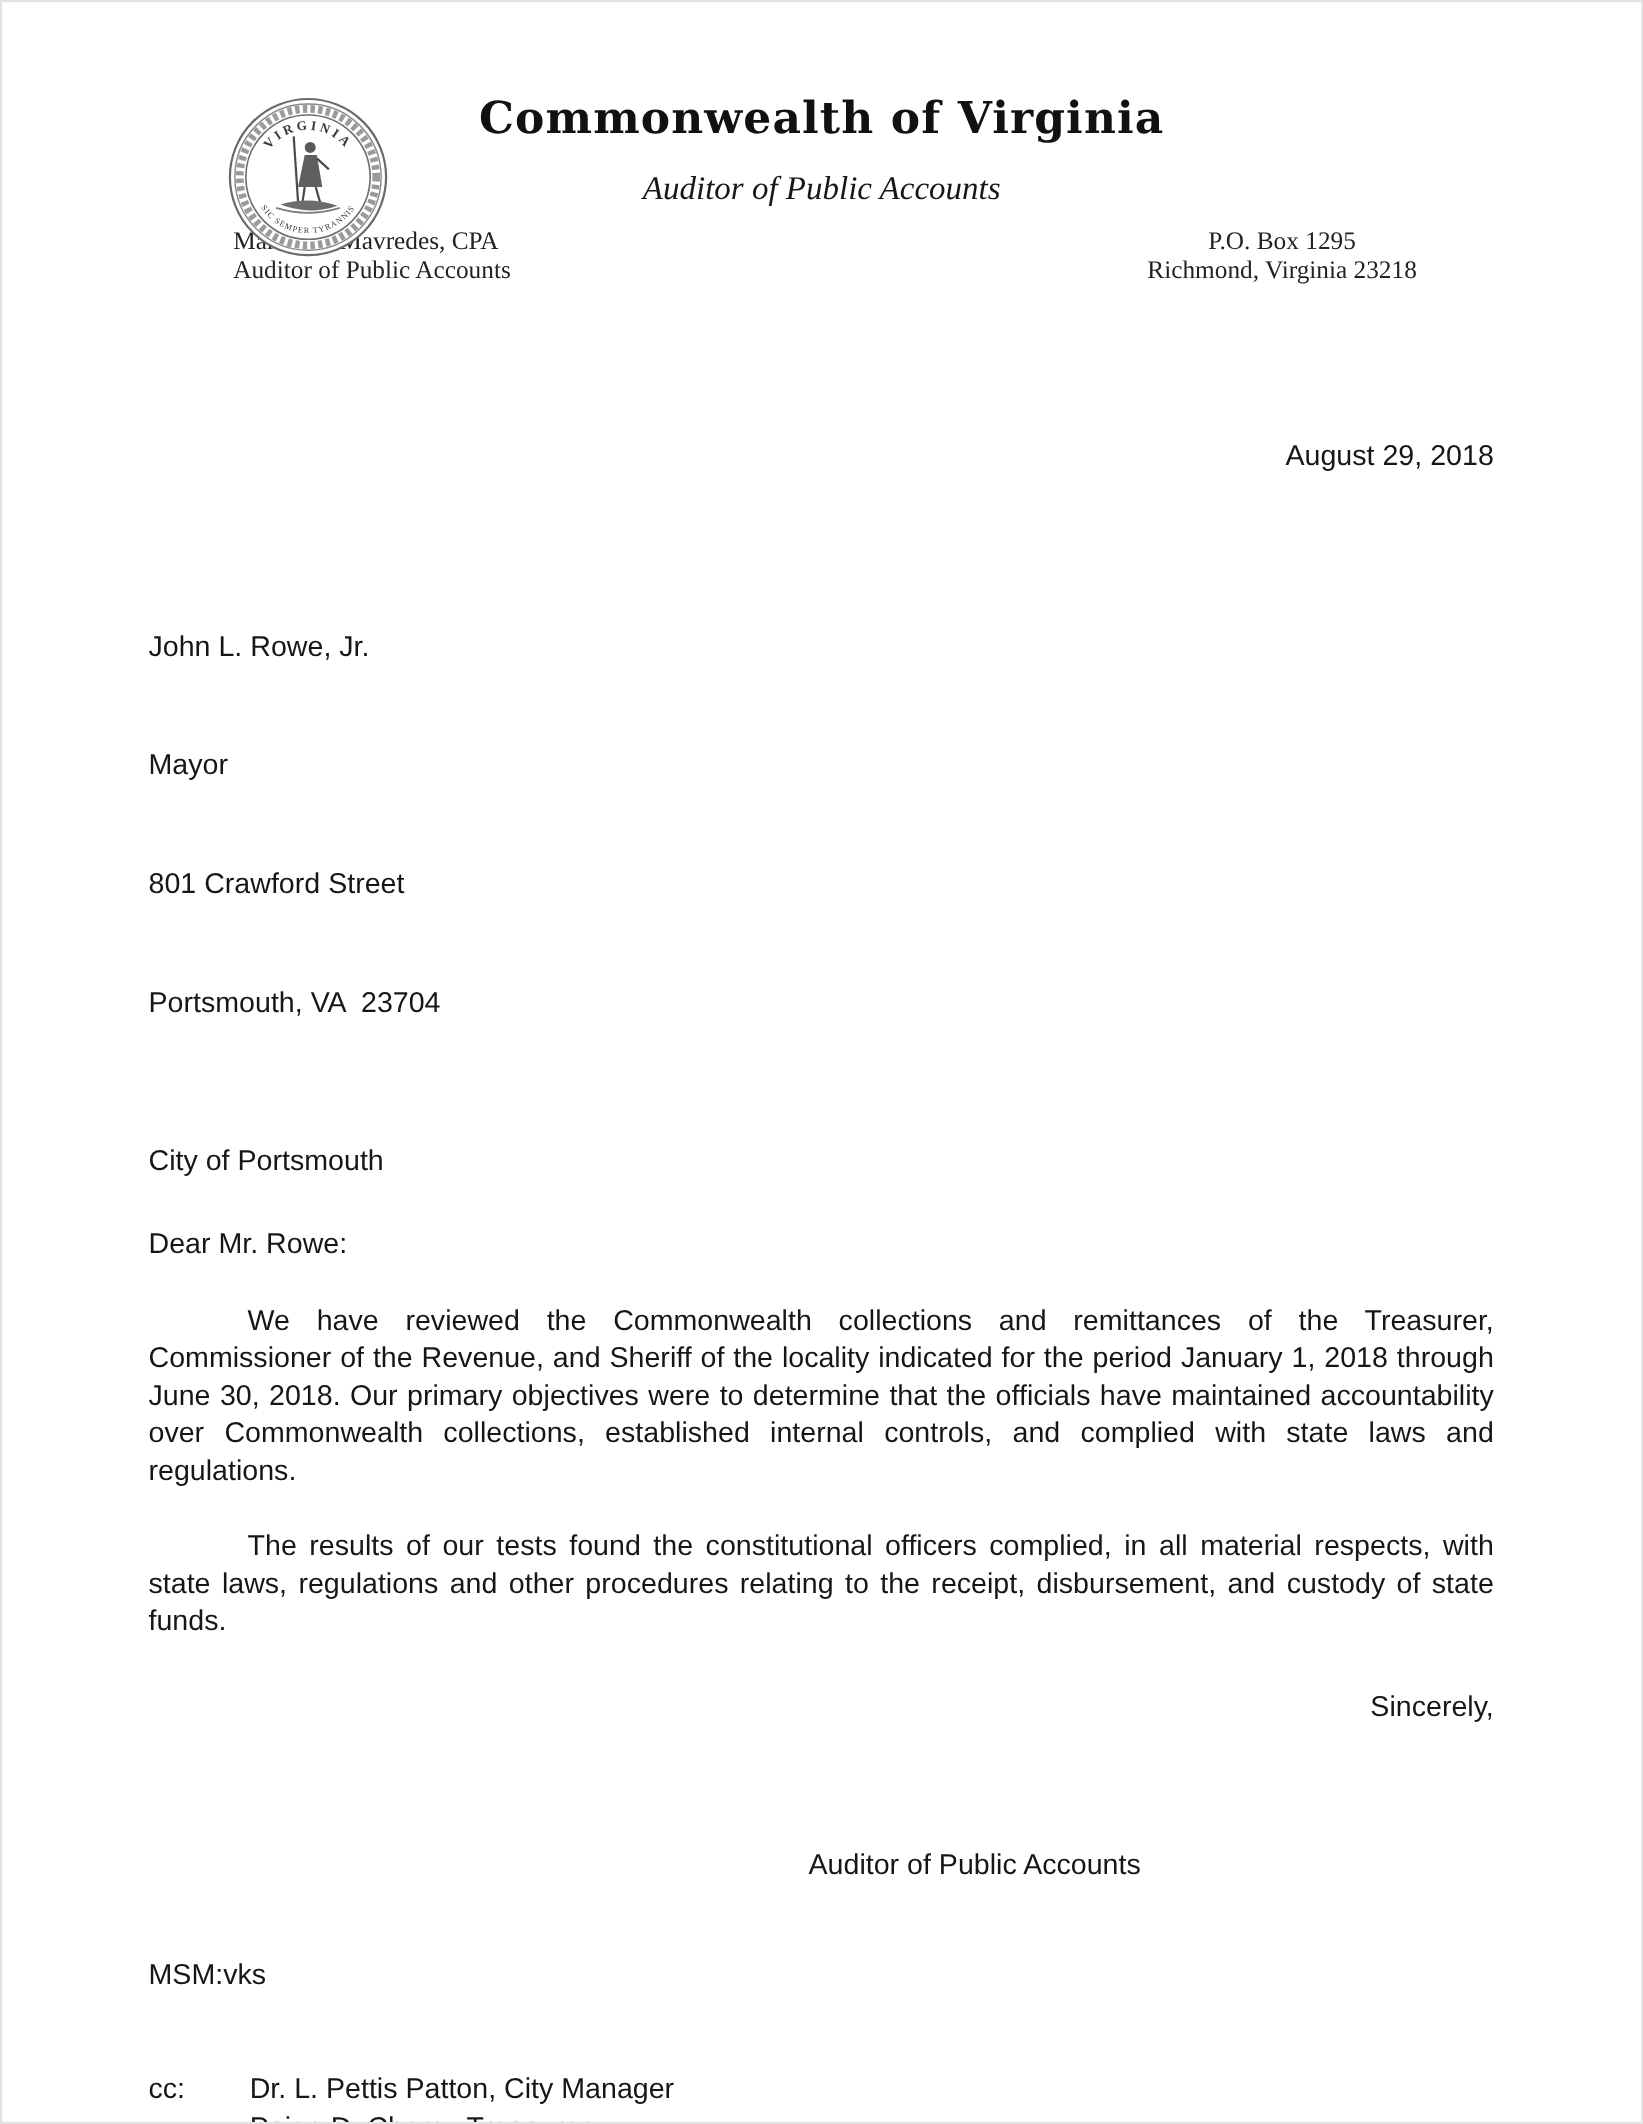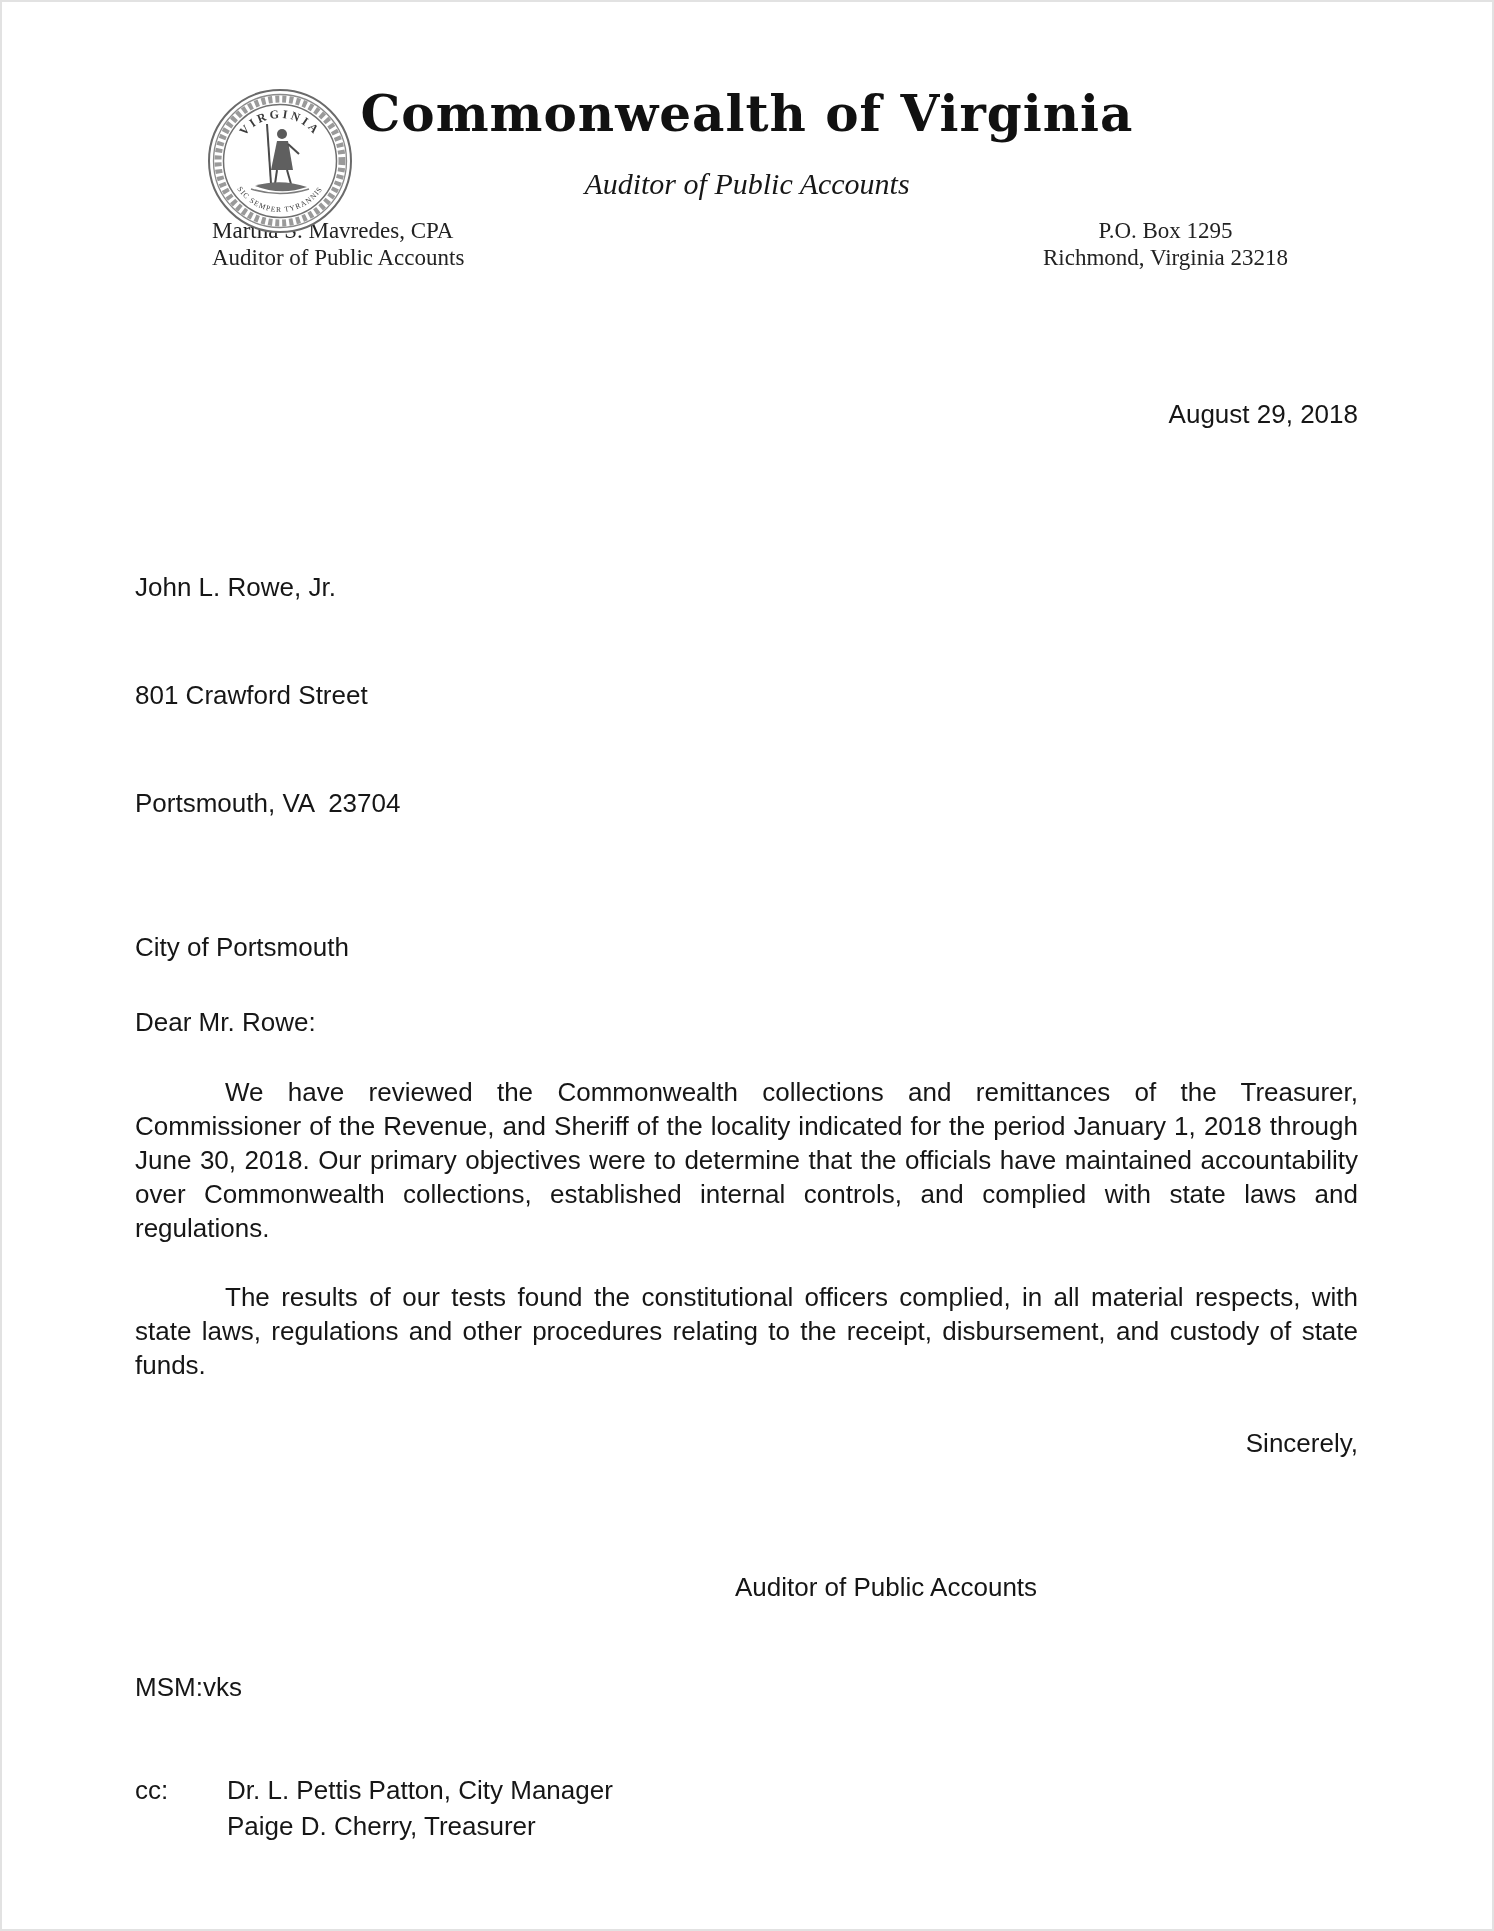--- a/index.html
+++ b/index.html
@@ -12,21 +12,21 @@
     font-family:"Liberation Sans","DejaVu Sans",sans-serif;
     color:#1a1a1a;
     overflow:hidden;
   }
   
   .letterhead { position:relative; height:300px; }
   .seal { position:absolute; left:205px; top:86px; width:146px; height:146px; }
   .lh-title {
     text-align:center; padding-top:82px;
     font-family:"DejaVu Serif","Liberation Serif",serif;
-    font-weight:bold; font-size:50px; color:#111;
+    font-weight:bold; font-size:40px; color:#111;
     letter-spacing:1px;
   }
   .lh-subtitle {
     text-align:center; margin-top:24px;
     font-family:"Liberation Serif","DejaVu Serif",serif;
     font-style:italic; font-size:30px; color:#171717;
   }
   .lh-info {
     display:flex; justify-content:space-between;
     margin-top:16px; padding-left:210px; padding-right:204px;
@@ -102,20 +102,21 @@
       </div>
     </div>
   </div>
 
   <div class="body">
 
     <div class="date-line">August 29, 2018</div>
 
     <div class="recipient">
       <div>John L. Rowe, Jr.</div>
+      <div>Mayor</div>
       <div>801 Crawford Street</div>
       <div>Portsmouth, VA  23704</div>
     </div>
 
     <div class="locality">City of Portsmouth</div>
 
     <div class="salutation">Dear Mr. Rowe:</div>
 
     <p class="para">We have reviewed the Commonwealth collections and remittances of the Treasurer, Commissioner of the Revenue, and Sheriff of the locality indicated for the period January 1, 2018 through June 30, 2018.  Our primary objectives were to determine that the officials have maintained accountability over Commonwealth collections, established internal controls, and complied with state laws and regulations.</p>
     <p class="para">The results of our tests found the constitutional officers complied, in all material respects, with state laws, regulations and other procedures relating to the receipt, disbursement, and custody of state funds.</p>

